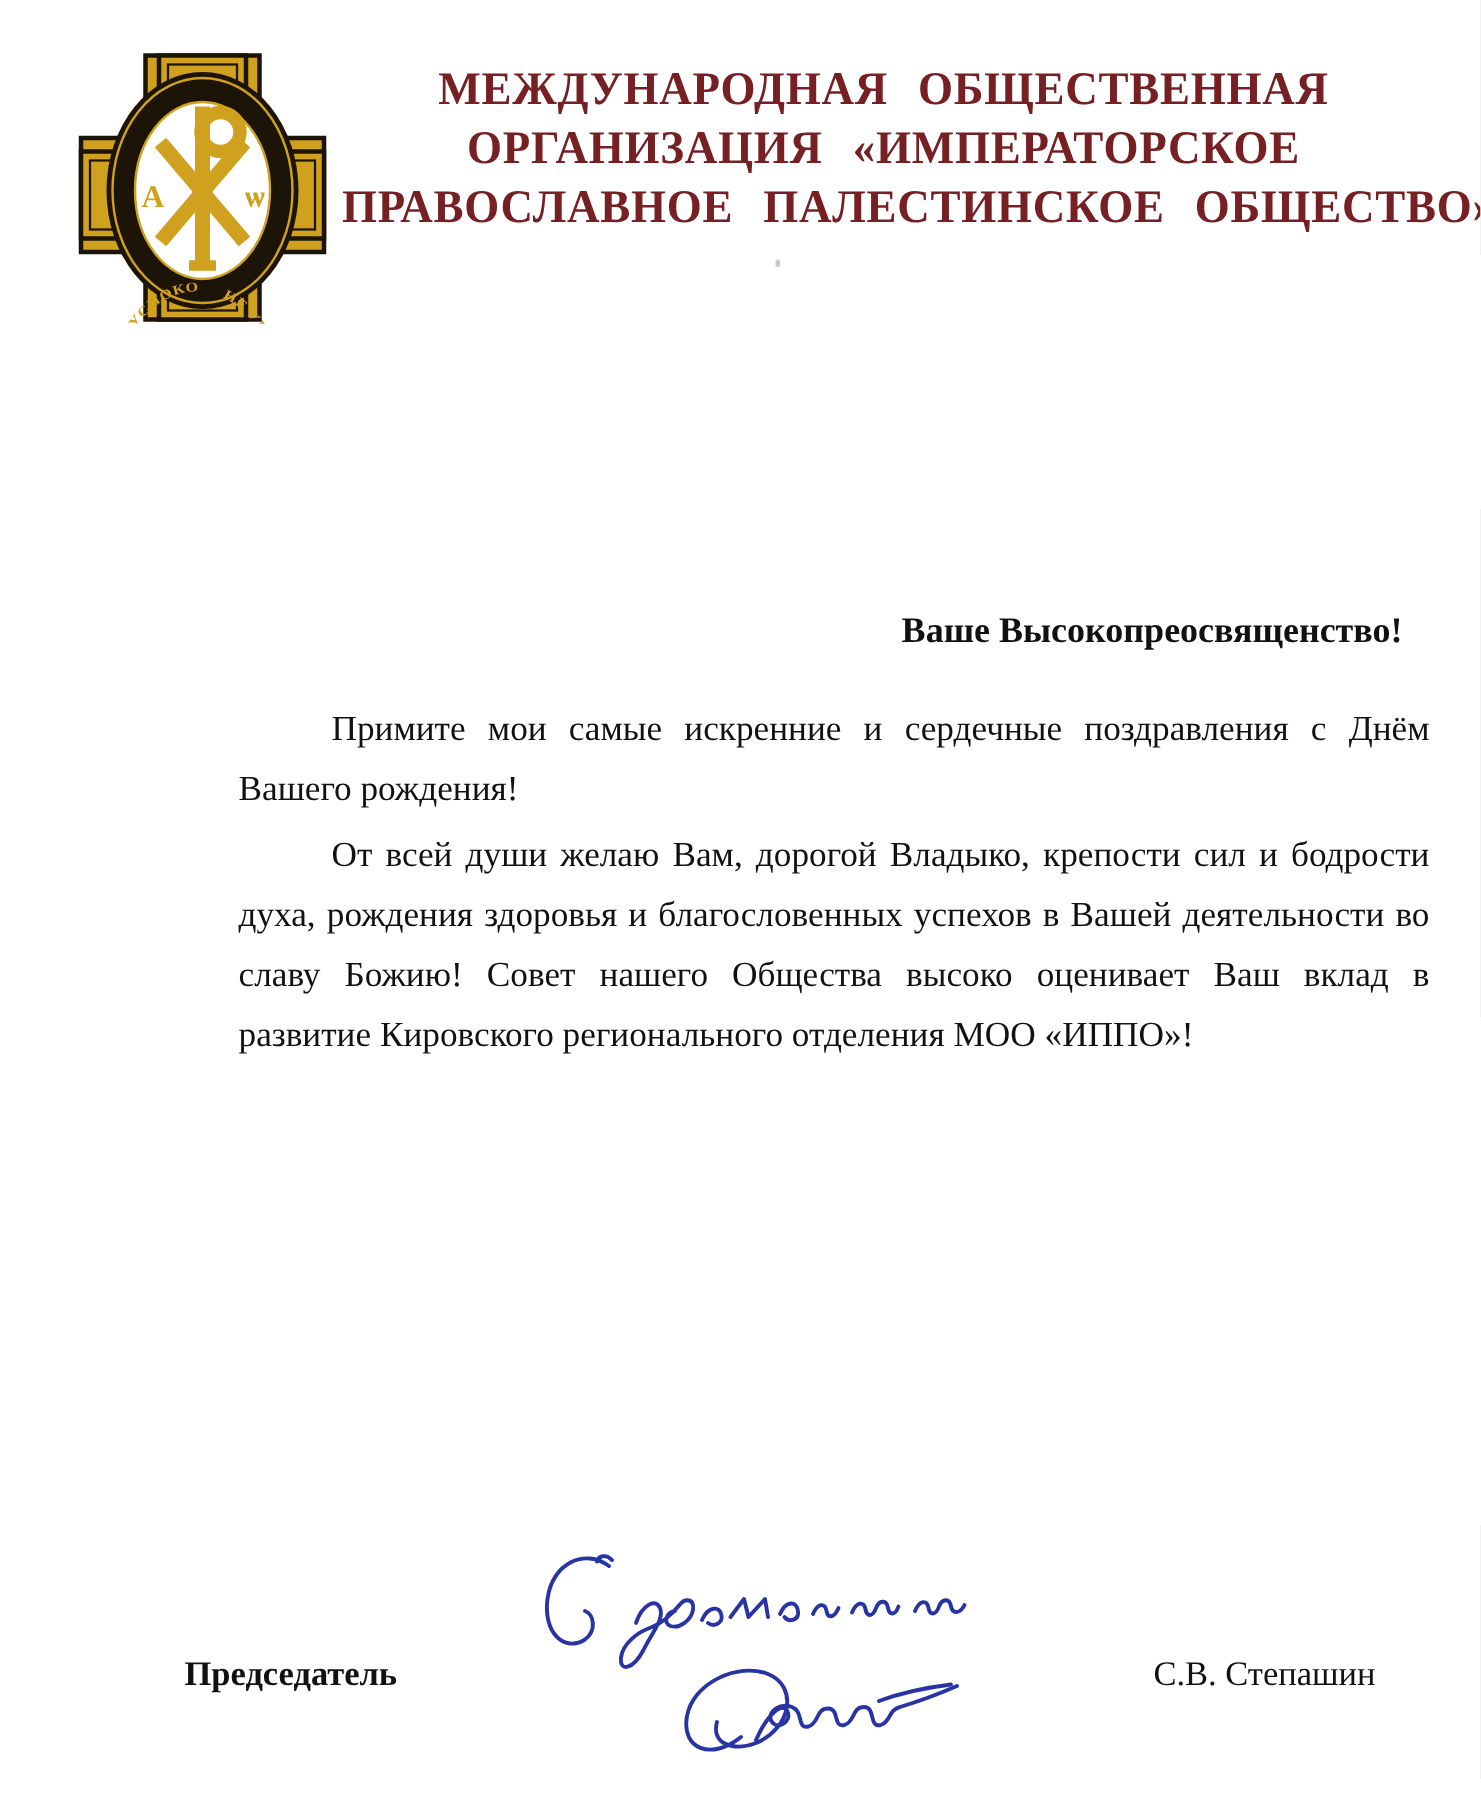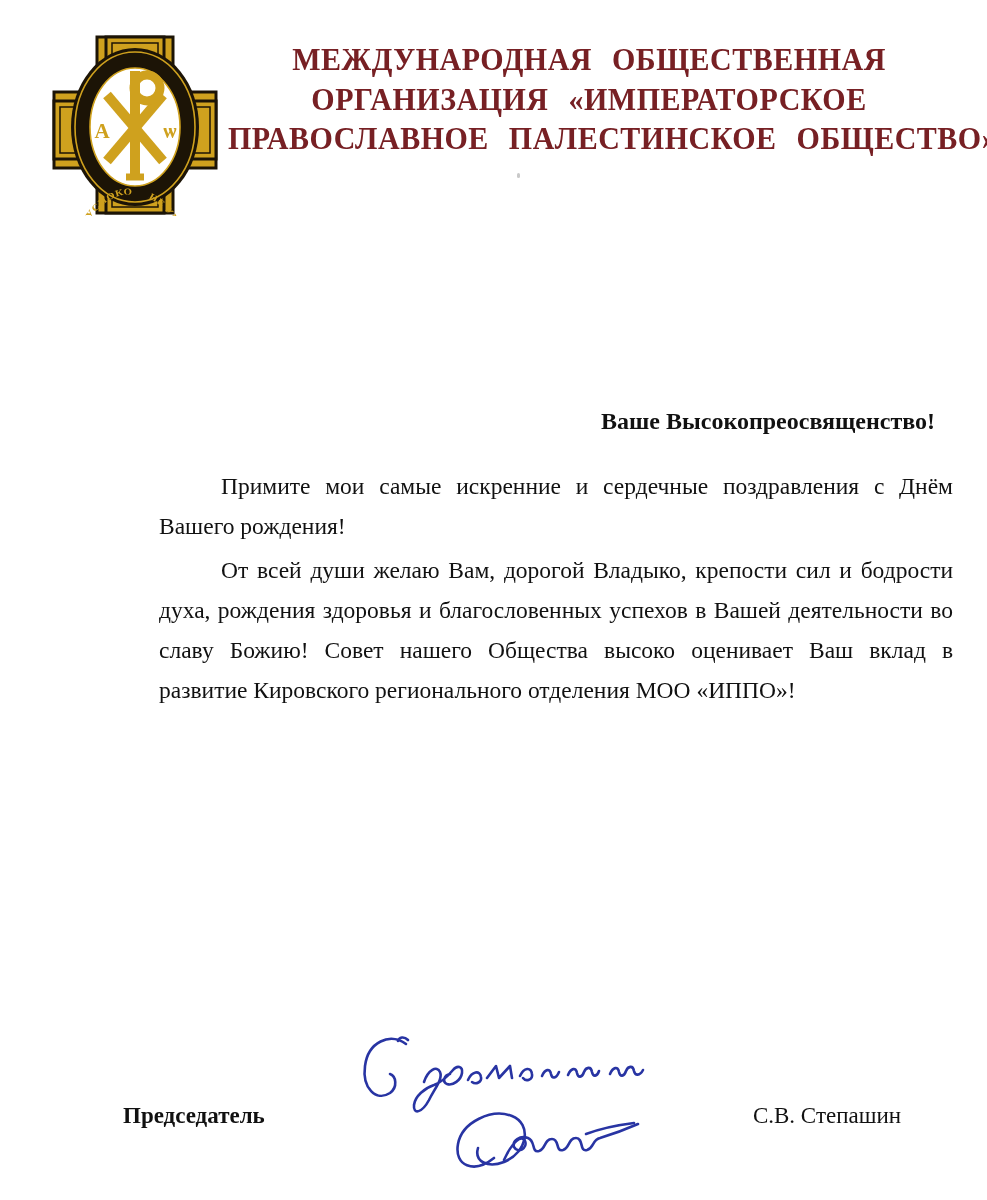--- a/index.html
+++ b/index.html
@@ -39,21 +39,21 @@
   }
   
   .body-text{
     position:absolute;left:123px;top:466px;width:794px;
     font-size:23.5px;line-height:40px;text-align:justify;margin-left:36px;
   }
   .body-text p{margin:0 0 4px 0;text-indent:62px;}
   
   .date-line{position:absolute;left:123px;top:918px;font-size:23px;}
   .sig-title{position:absolute;left:123px;top:1103px;font-size:23px;font-weight:bold;}
-  .sig-name{position:absolute;right:86px;top:1103px;font-size:23px;}
+  .sig-name{position:absolute;right:70px;top:1103px;font-size:23px;}
   .handwriting{position:absolute;left:350px;top:1030px;width:330px;height:158px;}
 </style>
 </head>
 <body>
 
 <div class="page">
 
   <svg class="emblem" viewBox="0 0 166 180">
 
     <rect x="45" y="2" width="76" height="30" fill="#CFA11E" stroke="#1c1406" stroke-width="3"></rect>

